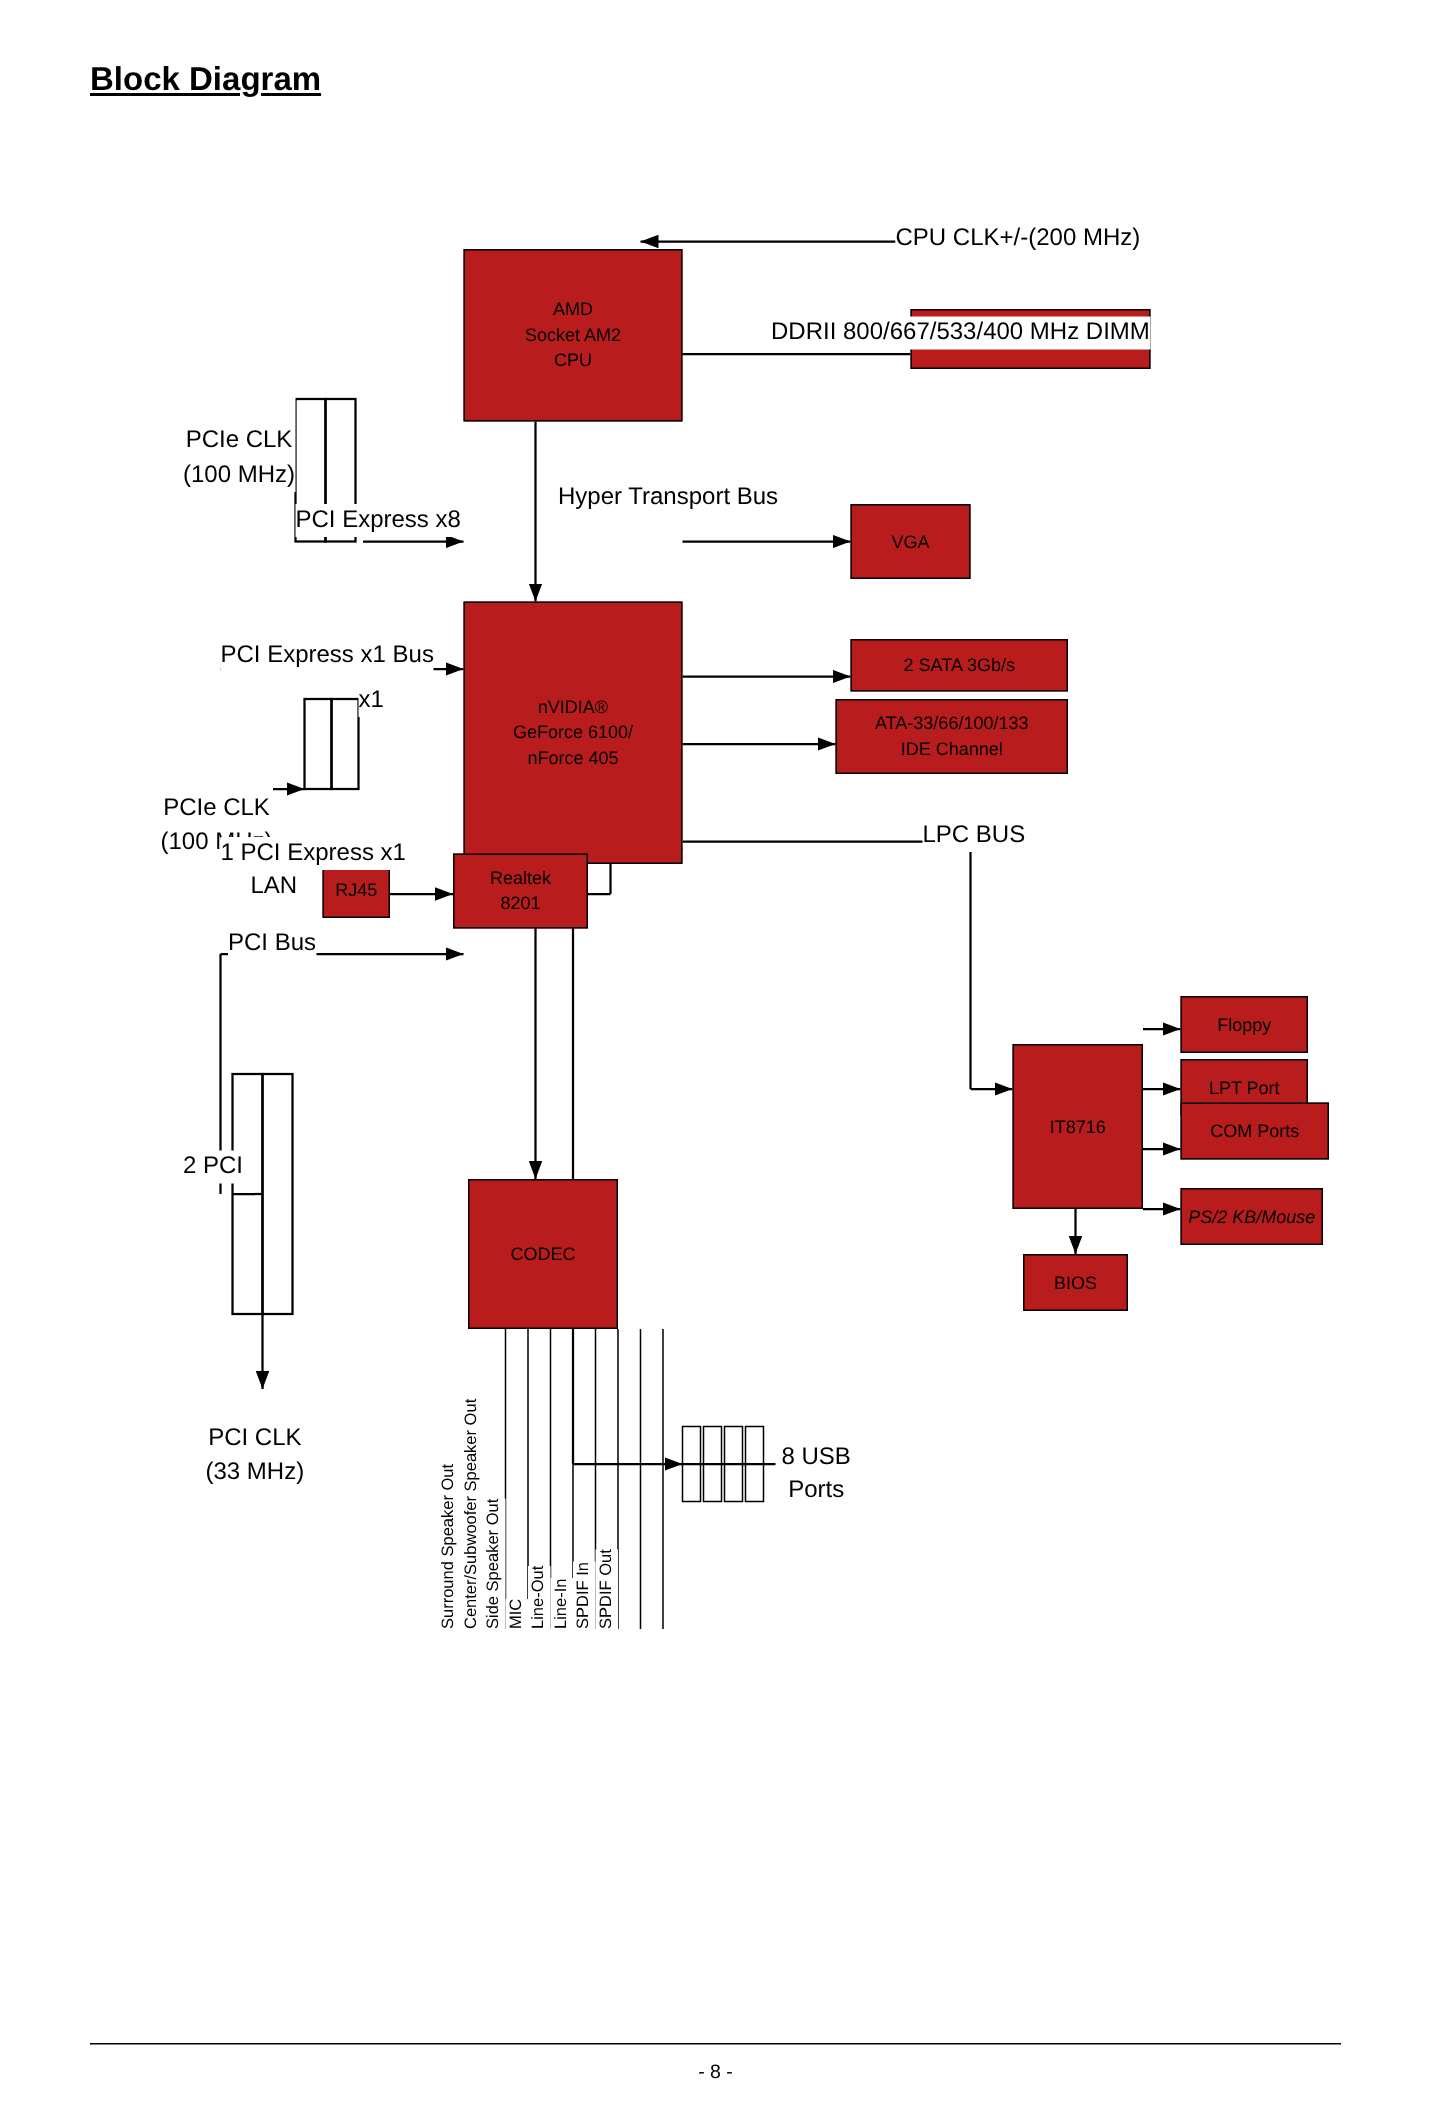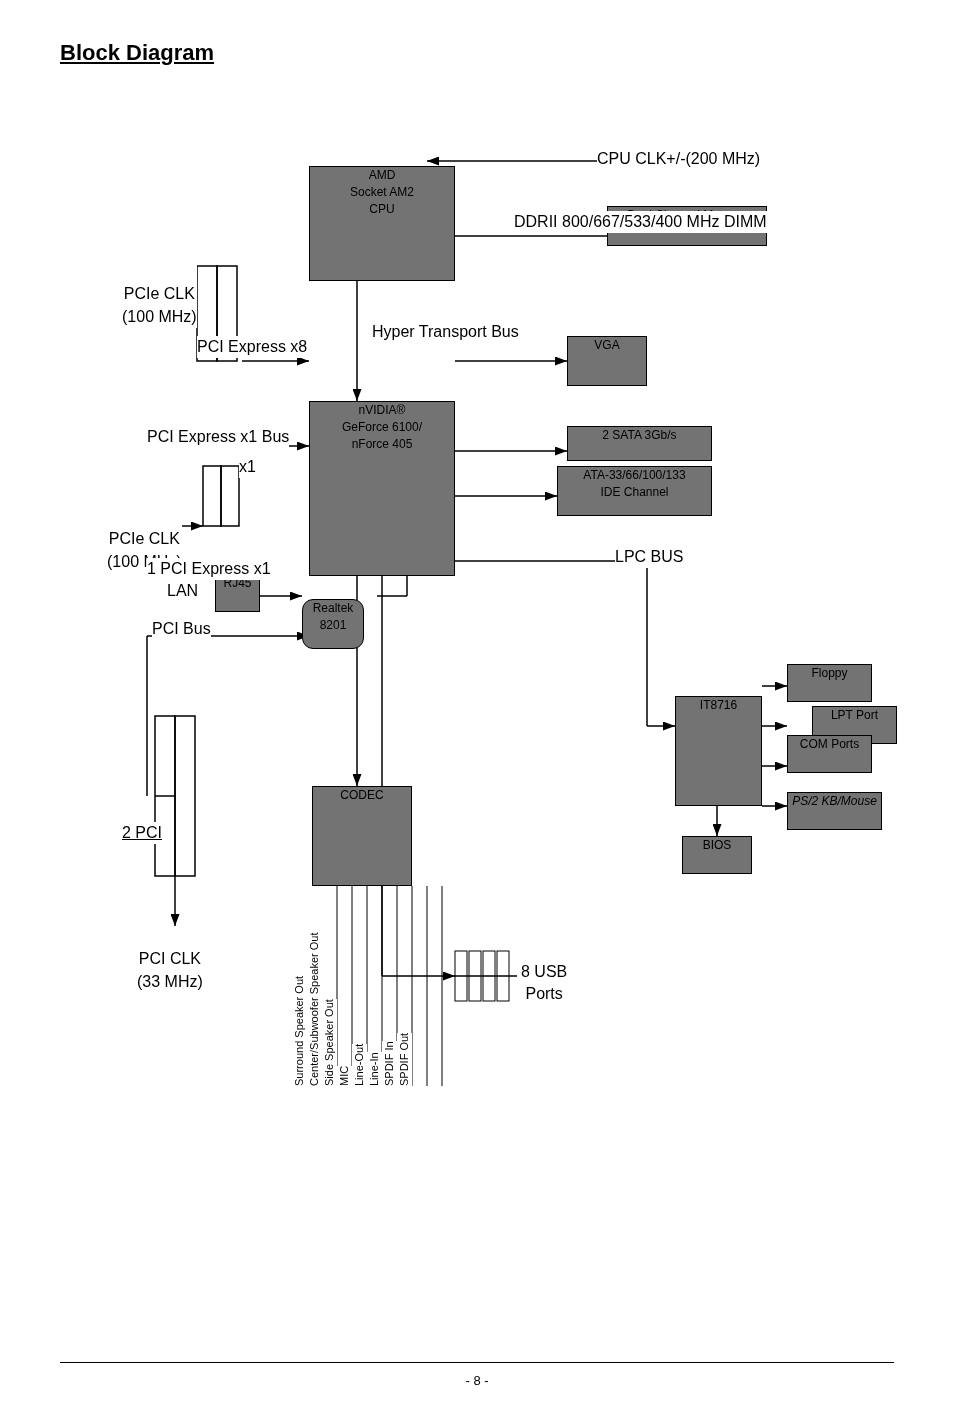--- a/index.html
+++ b/index.html
@@ -26,23 +26,23 @@
     }
     .diagram-container {
       position: relative;
       width: 820px;
       height: 1220px;
       margin: 0 auto;
     }
     .box {
       position: absolute;
       border: 1.5px solid #000;
-      background: #737373;
+      background: #b91c1c;
       display: flex;
-      align-items: flex-start;
+      align-items: center;
       justify-content: center;
       text-align: center;
       font-size: 12px;
       line-height: 1.4;
     }
     .label {
       position: absolute;
       font-size: 16px;
       line-height: 1.4;
       text-align: center;
@@ -198,41 +198,41 @@
     </div>
 
     <div class="box" style="left:608px; top:590px; width:87px; height:110px;">
       <span>IT8716</span>
     </div>
 
     <div class="box" style="left:720px; top:558px; width:85px; height:38px;">
       <span>Floppy</span>
     </div>
 
-    <div class="box" style="left:720px; top:600px; width:85px; height:38px;margin-left:25px;">
+    <div class="box" style="left:720px; top:600px; width:85px; height:38px;">
       <span>LPT Port</span>
     </div>
 
-    <div class="box" style="left:720px; top:629px; width:85px; height:38px;">
+    <div class="box" style="left:720px; top:629px; width:99px; height:38px;">
       <span>COM Ports</span>
     </div>
 
     <div class="box" style="left:720px; top:686px; width:95px; height:38px;font-style:italic;">
       <span>PS/2 KB/Mouse</span>
     </div>
 
     <div class="box" style="left:615px; top:730px; width:70px; height:38px;">
       <span>BIOS</span>
     </div>
 
     <div class="box" style="left:245px; top:680px; width:100px; height:100px;">
       <span>CODEC</span>
     </div>
 
-    <div class="box" style="left:235px; top:493px; width:62px; height:50px;border-radius:11px;">
+    <div class="box" style="left:235px; top:463px; width:90px; height:50px;">
       <span style="white-space:pre-line;">Realtek
 8201</span>
     </div>
 
     <div class="box" style="left:148px; top:468px; width:45px; height:38px;">
       <span>RJ45</span>
     </div>
 
     <div class="label" style="left:55px; top:155px; white-space:pre-line; text-align:center;">
       <span style="white-space:pre-line;">PCIe CLK
@@ -277,21 +277,21 @@
     </div>
 
     <div class="label" style="left:85px; top:512px;">
       <span>PCI Bus</span>
     </div>
 
     <div class="label" style="left:548px; top:440px;">
       <span>LPC BUS</span>
     </div>
 
-    <div class="label" style="left:55px; top:716px;text-decoration:underline;">
+    <div class="label" style="left:55px; top:661px;">
       <span>2 PCI</span>
     </div>
 
     <div class="label" style="left:70px; top:820px; white-space:pre-line; ">
       <span style="white-space:pre-line;">PCI CLK
 (33 MHz)</span>
     </div>
 
     <div class="label" style="left:454px; top:855px; text-align:center;">
       <span style="white-space:pre-line;margin-top:15px;">8 USB

